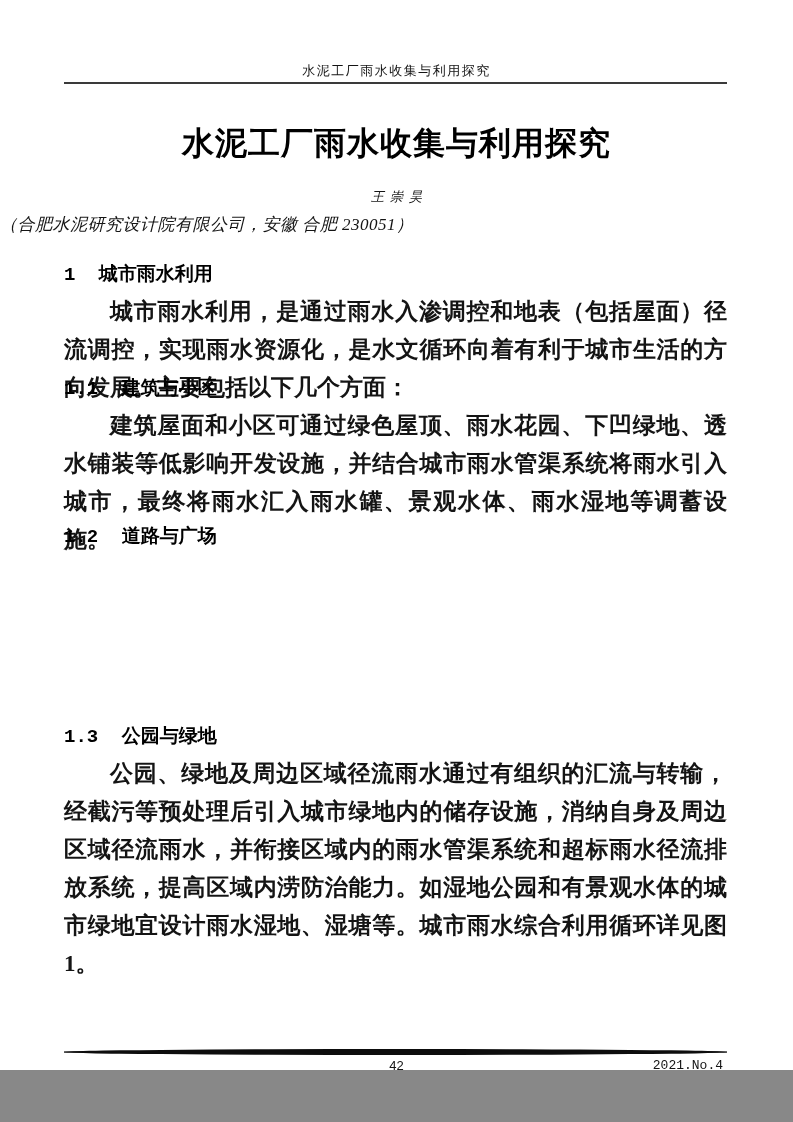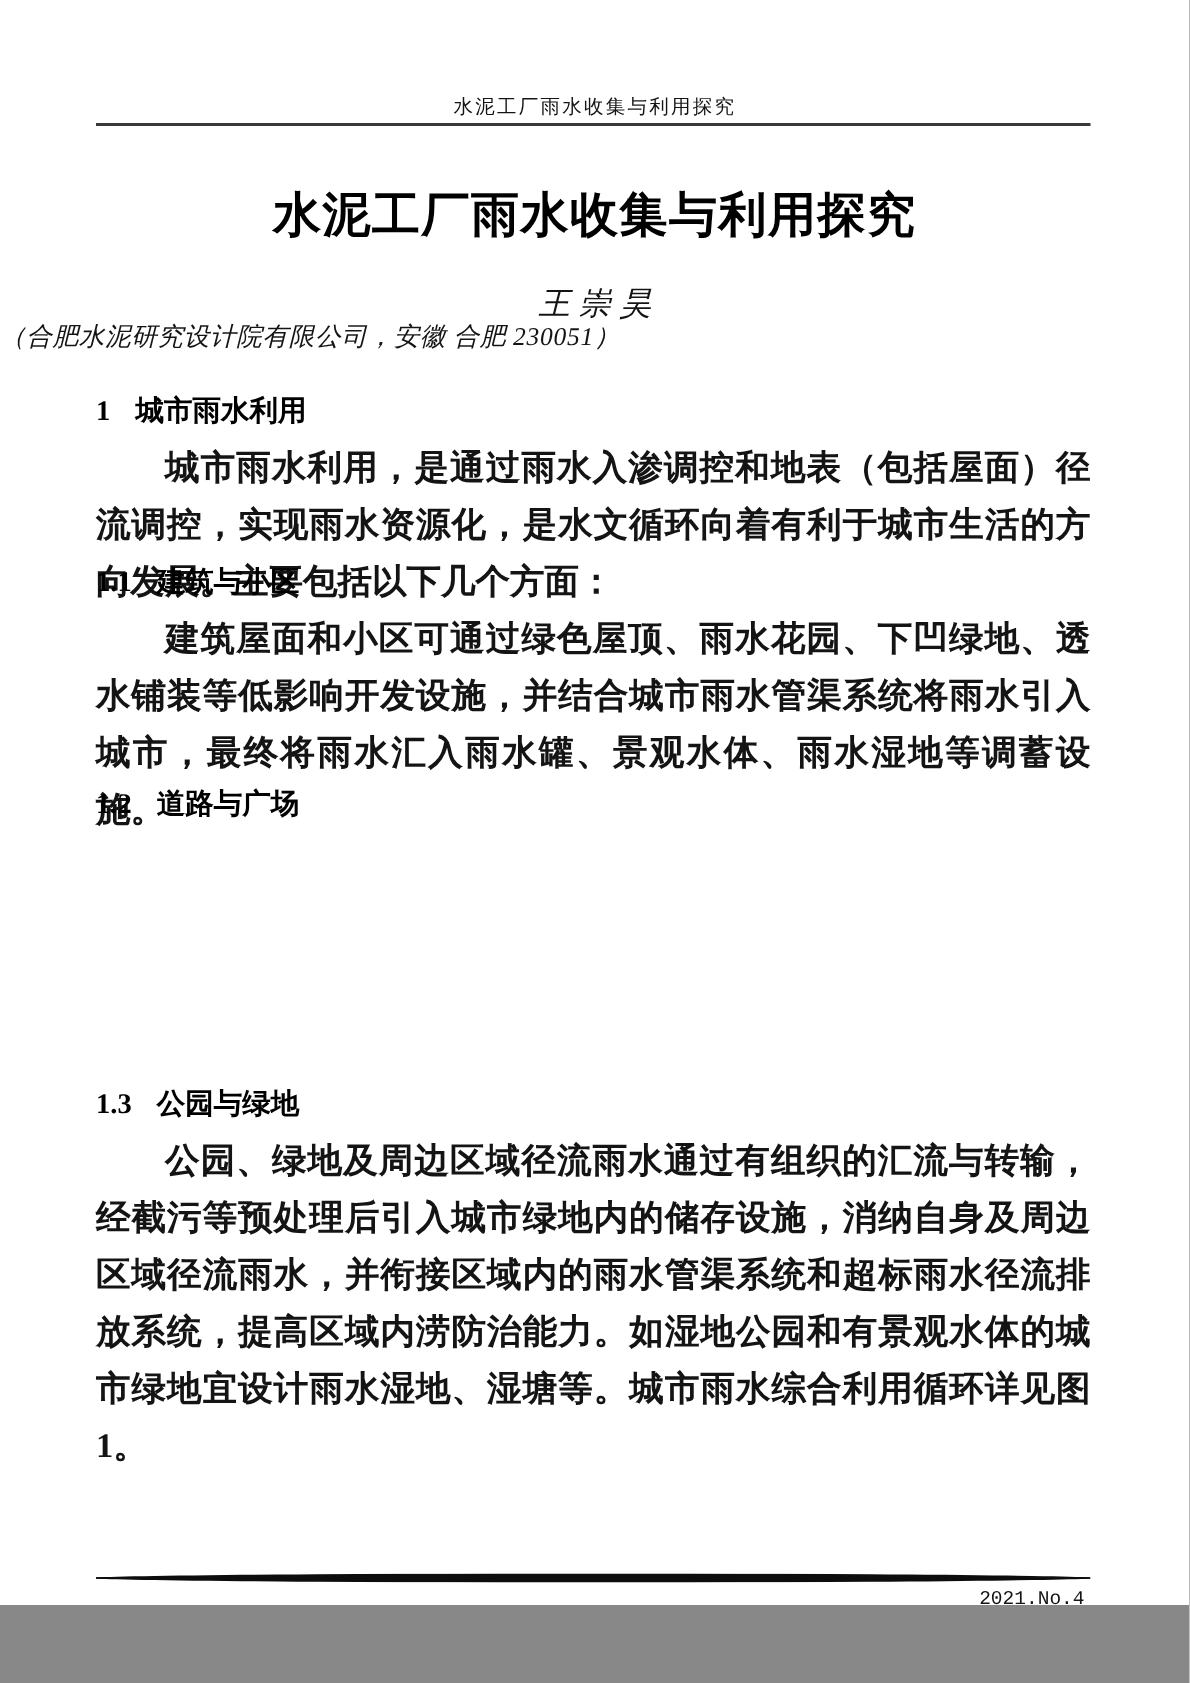--- a/index.html
+++ b/index.html
@@ -28,37 +28,37 @@
     position:absolute;top:123px;left:0;right:0;
     text-align:center;
     font-family:"Liberation Sans","DejaVu Sans",sans-serif;
     font-size:32px;font-weight:bold;line-height:40px;
     letter-spacing:1px;color:#000;margin:0;
   }
   .author{
     position:absolute;top:188px;left:0;right:0;
     text-align:center;
     font-style:italic;
-    font-size:21px;letter-spacing:6px;text-indent:6px;
+    font-size:13px;letter-spacing:6px;text-indent:6px;
   }
   .affiliation{
     position:absolute;top:213px;left:0;right:0;
     text-align:left;
     font-style:italic;
     font-size:17px;letter-spacing:0.5px;
   }
   
   .sec{position:absolute;left:64px;width:663px;}
   .sec-1{top:263px;}
   .sec-2{top:377px;}
   .sec-3{top:525px;}
   .sec-4{top:713px;margin-top:12px;}
   .sec h2{
     margin:0 0 6px 0;height:24px;
-    font-family:Liberation Serif, serif;
+    font-family:Liberation Mono, monospace;
     font-size:19px;font-weight:bold;line-height:24px;
     color:#000;
   }
   .sec-num{margin-right:12px;}
   .sec p{
     margin:0;
     font-size:23px;line-height:38px;
     text-align:justify;text-indent:2em;
     color:var(--text,#141414);
     font-weight:bold;
@@ -127,16 +127,17 @@
     <p>公园、绿地及周边区域径流雨水通过有组织的汇流与转输，经截污等预处理后引入城市绿地内的储存设施，消纳自身及周边区域径流雨水，并衔接区域内的雨水管渠系统和超标雨水径流排放系统，提高区域内涝防治能力。如湿地公园和有景观水体的城市绿地宜设计雨水湿地、湿塘等。城市雨水综合利用循环详见图1。</p>
   </section>
 
   <div class="footer-bar">
     <svg width="663" height="6" viewBox="0 0 663 6">
       <rect class="ink" x="0" y="2.4" width="663" height="1.2"></rect>
       <ellipse class="ink" cx="331.5" cy="3" rx="331.5" ry="3"></ellipse>
     </svg>
   </div>
 
+  <div class="page-number">42</div>
 
   <div class="issue-number">2021.No.4</div>
 
 </div>
 
 </body></html>

